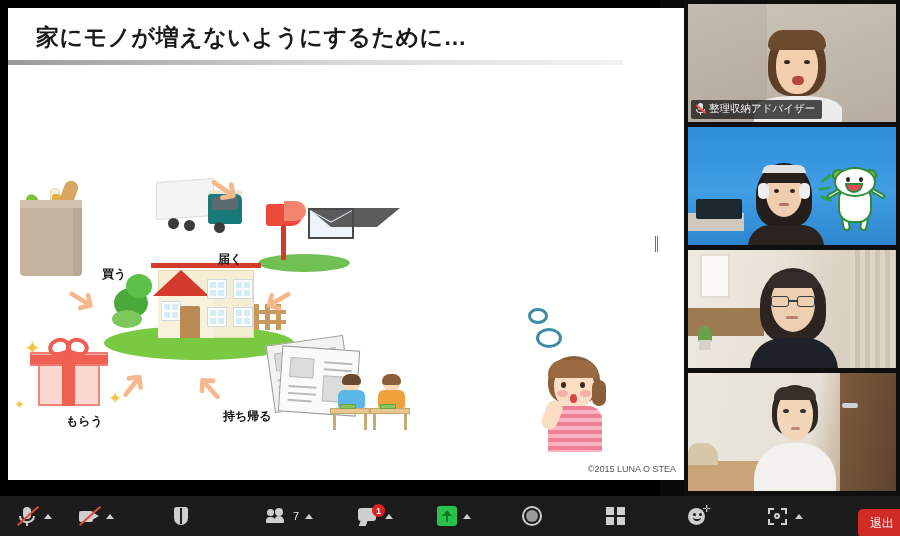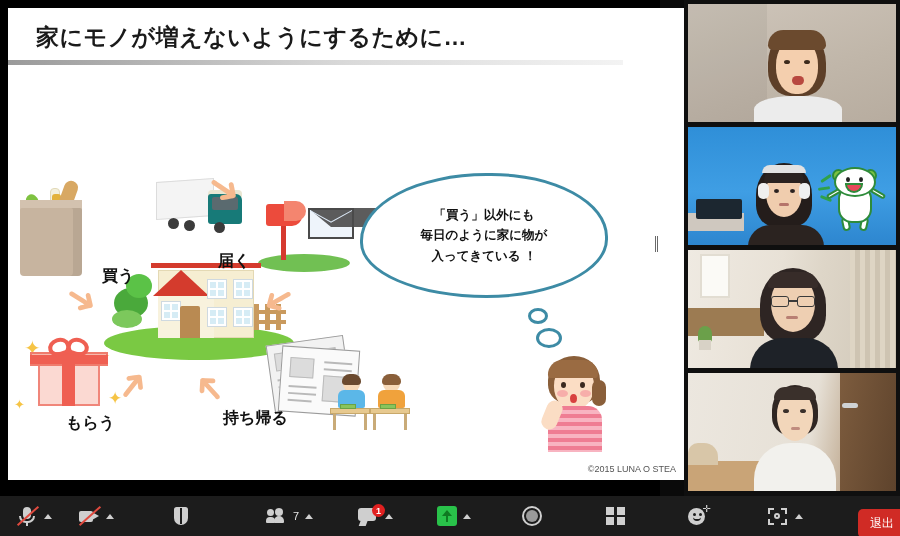--- a/index.html
+++ b/index.html
@@ -44,21 +44,21 @@
   }
   .bubble-text {
     font-size: 12.5px; font-weight: bold; color: #111; line-height: 1.65; text-align: center;
   }
   .bub-s1 { position: absolute; left: 520px; top: 300px; width: 20px; height: 16px;
     border: 3px solid #3d8ba5; border-radius: 50%; background: #fff; }
   .bub-s2 { position: absolute; left: 528px; top: 320px; width: 26px; height: 20px;
     border: 3px solid #3d8ba5; border-radius: 50%; background: #fff; }
 
   
-  .cap { position: absolute; font-size: 16px; font-weight: bold; color: #111; }
+  .cap { position: absolute; font-size: 12px; font-weight: bold; color: #111; }
   .cap-buy  { left: 94px;  top: 258px; }
   .cap-del  { left: 210px; top: 243px; }
   .cap-get  { left: 58px;  top: 405px; }
   .cap-take { left: 215px; top: 400px; }
   .copyright { position: absolute; right: 10px; bottom: 6px; font-size: 9px; color: #555; }
 
   
   .bag { position: absolute; left: 12px; top: 200px; width: 62px; height: 68px;
     background: #c7b49f; border-radius: 2px 2px 4px 4px;
     box-shadow: inset -9px 0 0 rgba(0,0,0,.07); }
@@ -364,27 +364,20 @@
       <div>
         <div class="arrow" style="left:200px;top:160px;font-size:40px;transform:rotate(34deg);">➜</div>
         <div class="arrow" style="left:58px;top:272px;font-size:38px;transform:rotate(32deg);">➜</div>
         <div class="arrow" style="left:255px;top:274px;font-size:38px;transform:rotate(150deg);">➜</div>
         <div class="arrow" style="left:108px;top:358px;font-size:38px;transform:rotate(-52deg);">➜</div>
         <div class="arrow" style="left:185px;top:362px;font-size:38px;transform:rotate(-132deg);">➜</div>
       </div>
 
       <div class="bub-s2"></div>
       <div class="bub-s1"></div>
-      <div class="bubble">
-        <div class="bubble-text">
-          <div>「買う」以外にも</div>
-          <div>毎日のように家に物が</div>
-          <div>入ってきている ！</div>
-        </div>
-      </div>
 
       <div class="cap cap-buy">買う</div>
       <div class="cap cap-del">届く</div>
       <div class="cap cap-get">もらう</div>
       <div class="cap cap-take">持ち帰る</div>
 
       <div class="copyright">©2015 LUNA O STEA</div>
     </div>
   </div>
 
@@ -396,20 +389,29 @@
       <div class="t1-bg"></div>
       <div class="t1-wallshade"></div>
       <div>
         <div style="position:absolute;left:80px;top:26px;width:58px;height:66px;background:#5d3f28;border-radius:50% 50% 38% 38%;"></div>
         <div class="p-head" style="left:88px;top:34px;width:42px;height:56px;background:#f4cfae;"></div>
         <div style="position:absolute;left:80px;top:26px;width:58px;height:20px;background:#6b4a2e;border-radius:26px 26px 8px 8px;"></div>
         <div style="position:absolute;left:96px;top:56px;width:6px;height:4px;background:#3d2b1d;border-radius:50%;"></div>
         <div style="position:absolute;left:116px;top:56px;width:6px;height:4px;background:#3d2b1d;border-radius:50%;"></div>
         <div style="position:absolute;left:104px;top:72px;width:12px;height:9px;background:#b8483f;border-radius:6px;"></div>
         <div class="p-body" style="left:66px;top:92px;width:88px;height:30px;background:#ececec;"></div>
+      </div>
+      <div class="tile-label">
+        <span class="mic-mute">
+          <span class="b"></span>
+            <span class="s"></span>
+            <span class="st"></span>
+            <span class="sl"></span>
+        </span>
+        <span>整理収納アドバイザー</span>
       </div>
     </div>
 
     <div class="tile">
       <div class="t2-bg"></div>
       <div class="t2-desk"></div>
       <div class="t2-lap"></div>
       <div>
         <div style="position:absolute;left:68px;top:36px;width:56px;height:64px;background:#241d1b;border-radius:50% 50% 34% 34%;"></div>
         <div style="position:absolute;left:78px;top:44px;width:36px;height:46px;background:#f0cdae;border-radius:46% 46% 50% 50%;"></div>

